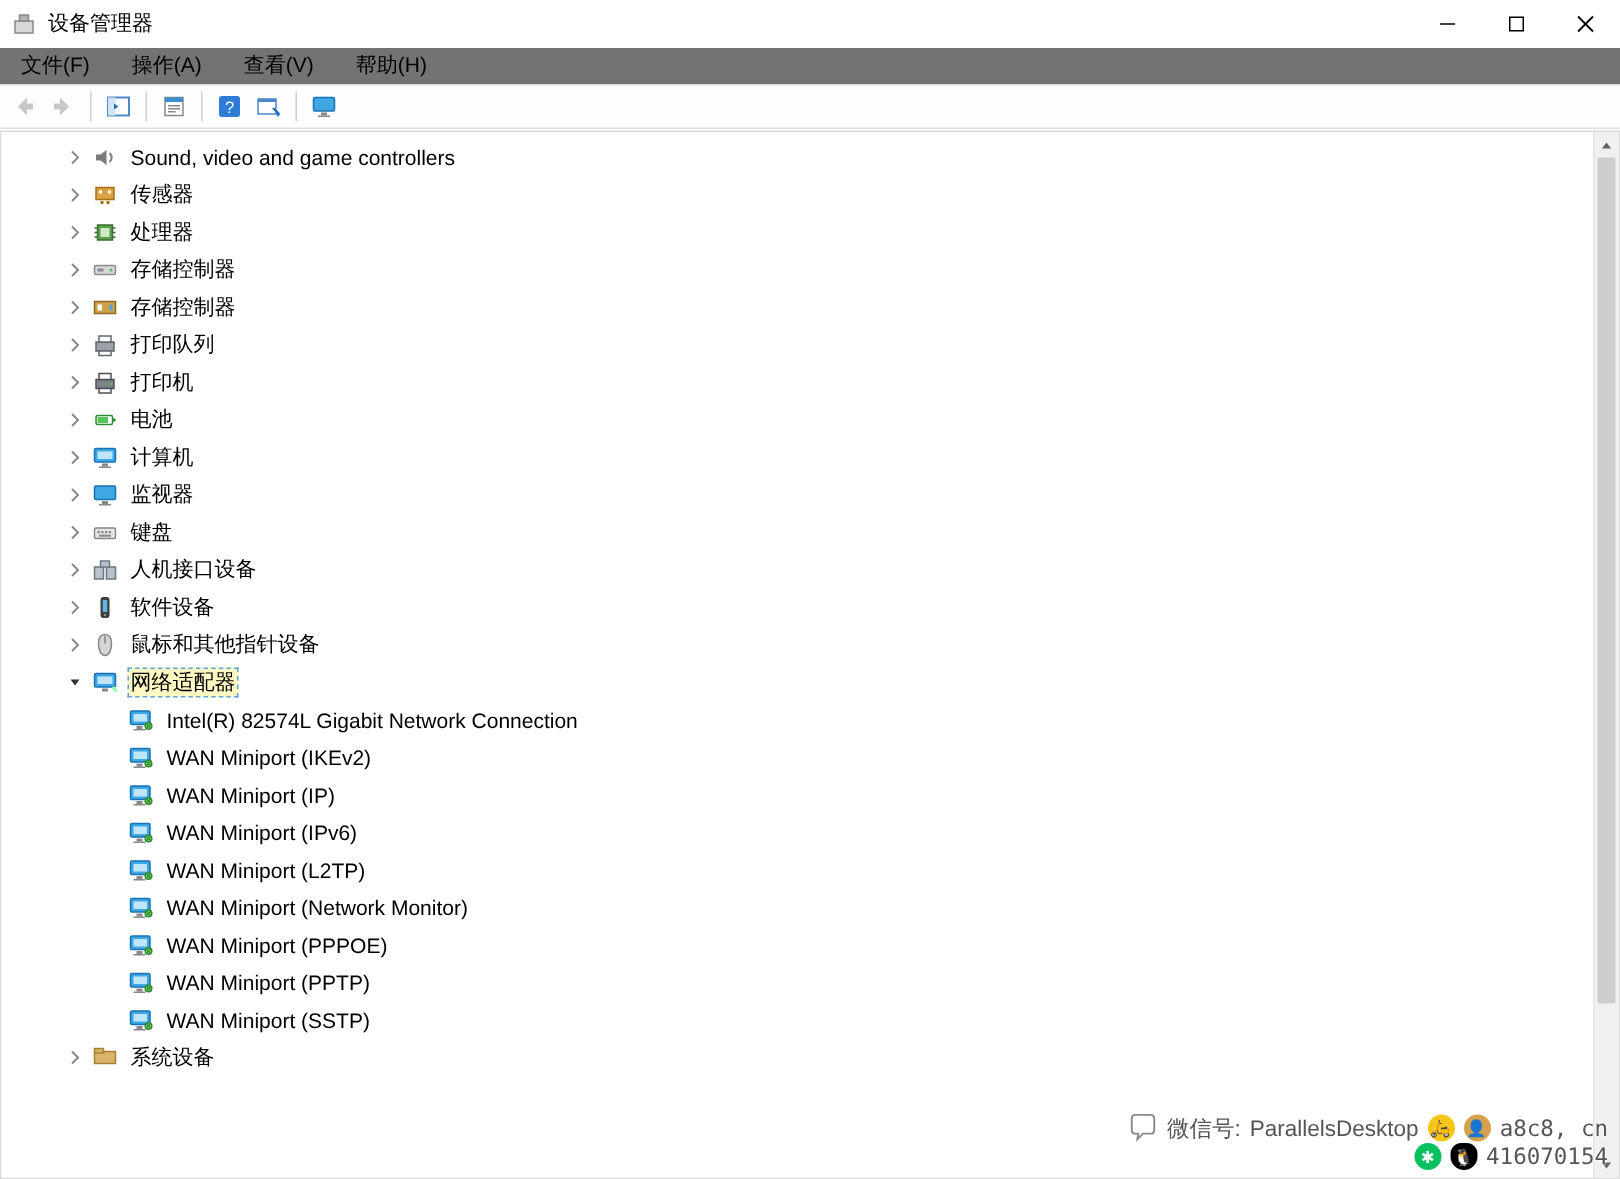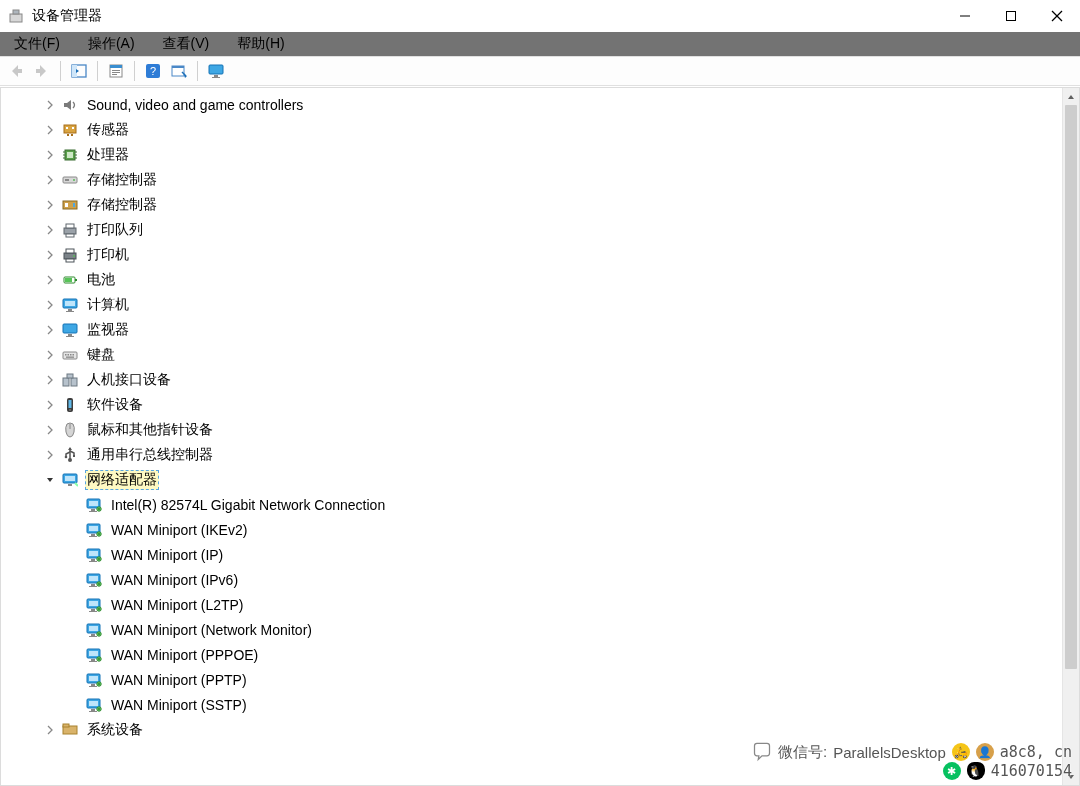--- a/index.html
+++ b/index.html
@@ -493,34 +493,20 @@
             <svg>
               <use href="#chev-right"></use>
             </svg>
           </span>
           <span class="device-icon">
             <svg class="svg-generic">
               <use href="#ico-mouse"></use>
             </svg>
           </span>
           <span class="label">鼠标和其他指针设备</span>
-        </div>
-        <div class="tree-row">
-          <span class="indent" style="width: 42px;"></span>
-          <span class="expander">
-            <svg>
-              <use href="#chev-right"></use>
-            </svg>
-          </span>
-          <span class="device-icon">
-            <svg class="svg-generic">
-              <use href="#ico-usb"></use>
-            </svg>
-          </span>
-          <span class="label">通用串行总线控制器</span>
         </div>
         <div class="tree-row selected">
           <span class="indent" style="width: 42px;"></span>
           <span class="expander" style="color: rgb(51, 51, 51);">
             <svg>
               <use href="#chev-down"></use>
             </svg>
           </span>
           <span class="device-icon">
             <svg class="svg-generic">

